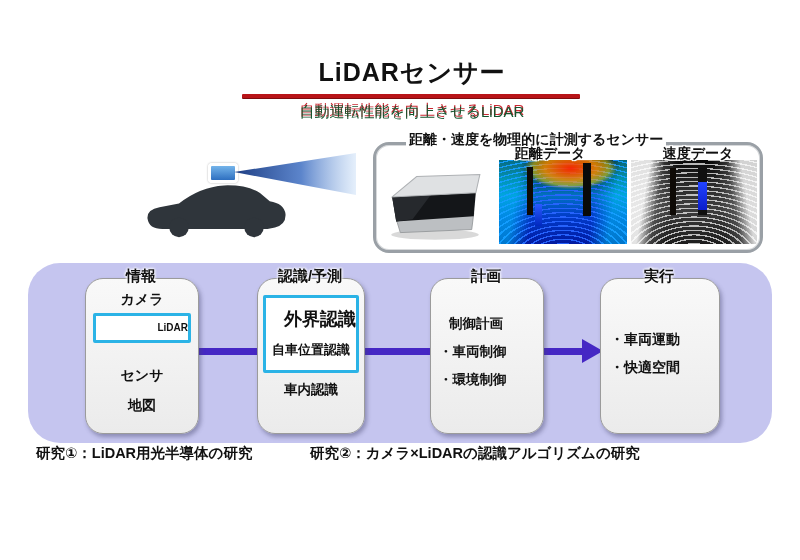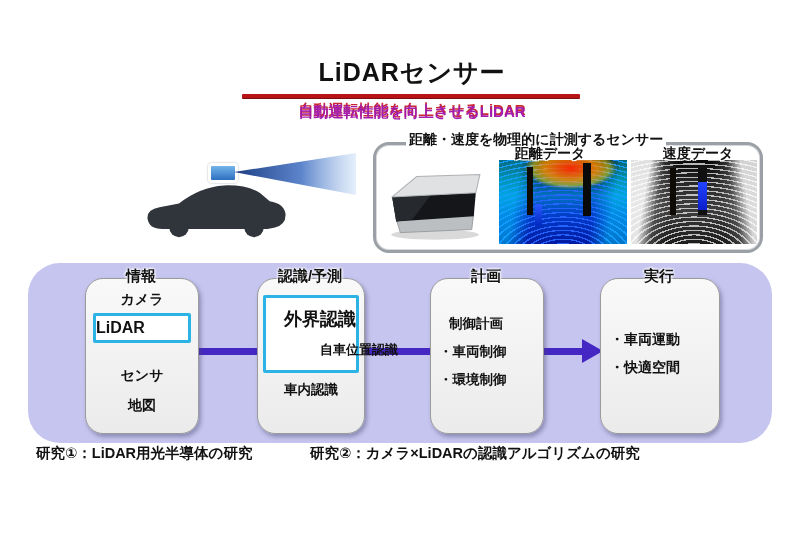--- a/index.html
+++ b/index.html
@@ -3,22 +3,22 @@
 <meta charset="utf-8">
 <style>
   html,body{margin:0;padding:0;background:#fff;}
   .stage{position:relative;width:800px;height:560px;background:#fff;overflow:hidden;
          font-family:"Liberation Sans","DejaVu Sans",sans-serif;color:#111;}
   .abs{position:absolute;}
 
   
   .title{left:228px;top:56px;width:368px;text-align:center;font-size:25px;font-weight:bold;letter-spacing:1px;}
   .red-rule{left:242px;top:94px;width:338px;height:4px;background:#b81418;border-radius:1px;box-shadow:0 1px 0 #7e0d10;}
-  .subtitle{left:218px;top:103px;width:388px;text-align:center;font-size:15px;font-weight:bold;
-            color:#a21caf;text-shadow:0 -2px 0 rgba(195,16,28,.9);}
+  .subtitle{left:218px;top:103px;width:388px;text-align:center;font-size:15px;font-weight:normal;
+            color:#14532d;text-shadow:0 -2px 0 rgba(195,16,28,.9);}
 
   
   .car-svg{left:140px;top:170px;width:150px;height:72px;}
   .roof-sensor{left:208px;top:163px;width:24px;height:14px;border-radius:4px;
                background:linear-gradient(#74b4ea,#2e6fc0);border:3px solid #fff;
                box-shadow:0 0 2px rgba(0,0,0,.35);}
   .beam-svg{left:234px;top:152px;width:122px;height:44px;}
 
   
   .panel{left:373px;top:142px;width:384px;height:105px;background:#fff;border:3px solid #9aa0a6;
@@ -62,21 +62,21 @@
   .fhead{top:267px;height:18px;font-size:15px;font-weight:bold;text-align:center;z-index:3;
          text-shadow:0 0 3px #fff,0 0 3px #fff,0 0 3px #fff;}
   .fh1{left:85px;width:112px;}
   .fh2{left:257px;width:106px;}
   .fh3{left:430px;width:112px;}
   .fh4{left:600px;width:118px;}
   .fitem{position:absolute;font-weight:bold;}
   .fc{left:0;width:100%;text-align:center;}
   .cyanbox{position:absolute;border:3px solid #2bb3e6;background:#fff;border-radius:2px;}
   .lidar-box{left:7px;top:34px;width:92px;height:24px;}
-  .lidar-box .fitem{left:0;top:0;width:100%;line-height:24px;text-align:left;font-size:16px;border-radius:6px;}
+  .lidar-box .fitem{left:0;top:0;width:100%;line-height:24px;text-align:right;font-size:10px;border-radius:6px;}
   .recog-box{left:5px;top:16px;width:90px;height:72px;}
 
   
   .note{top:444px;font-size:14.5px;font-weight:bold;white-space:nowrap;}
   .note1{left:36px;}
   .note2{left:310px;}
   .goal{left:0;top:477px;width:800px;text-align:center;font-size:19px;font-weight:bold;color:#1c1c6e;}
 </style>
 </head>
 <body>
@@ -142,21 +142,21 @@
     <div class="cyanbox lidar-box">
       <div class="fitem">LiDAR</div>
     </div>
     <div class="fitem fc" style="top:88px;font-size:14px;">センサ</div>
     <div class="fitem fc" style="top:118px;font-size:14px;">地図</div>
   </div>
 
   <div class="abs fbox fbox2">
     <div class="cyanbox recog-box">
       <div class="fitem" style="left:9px;top:9px;width:100%;text-align:center;font-size:18px;">外界認識</div>
-      <div class="fitem" style="left:0;top:43px;width:100%;text-align:center;font-size:13px;padding-left:48px;">自車位置認識</div>
+      <div class="fitem" style="left:0;top:43px;width:100%;text-align:center;font-size:13px;">自車位置認識</div>
     </div>
     <div class="fitem fc" style="top:102px;font-size:13.5px;">車内認識</div>
   </div>
 
   <div class="abs fbox fbox3">
     <div class="fitem" style="left:18px;top:36px;font-size:13.5px;">制御計画</div>
     <div class="fitem" style="left:8px;top:64px;font-size:13.5px;text-align:right;">・車両制御</div>
     <div class="fitem" style="left:8px;top:92px;font-size:13.5px;">・環境制御</div>
   </div>
 

